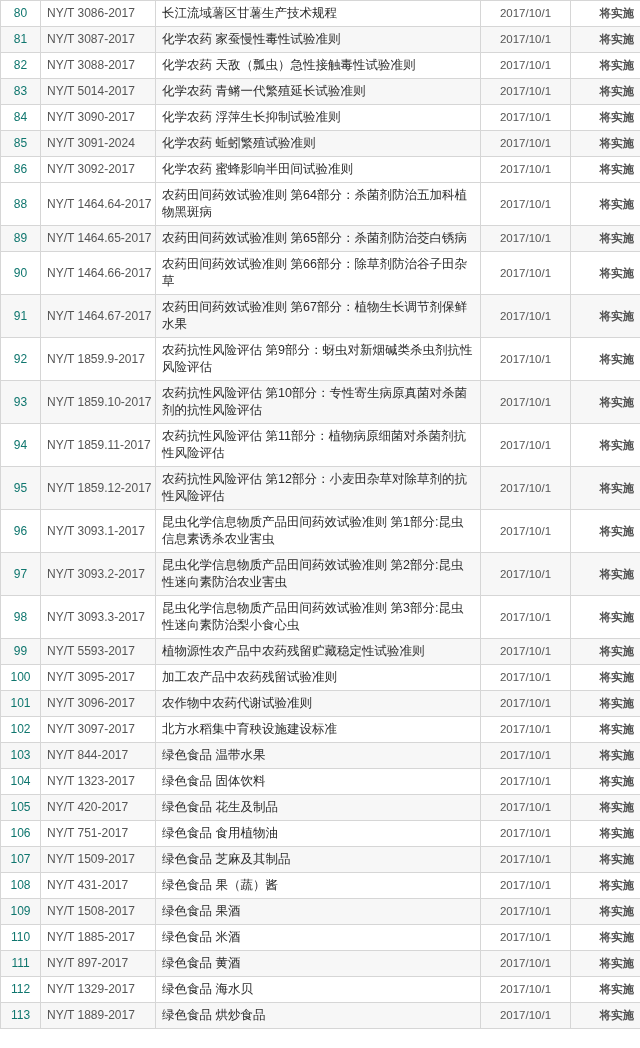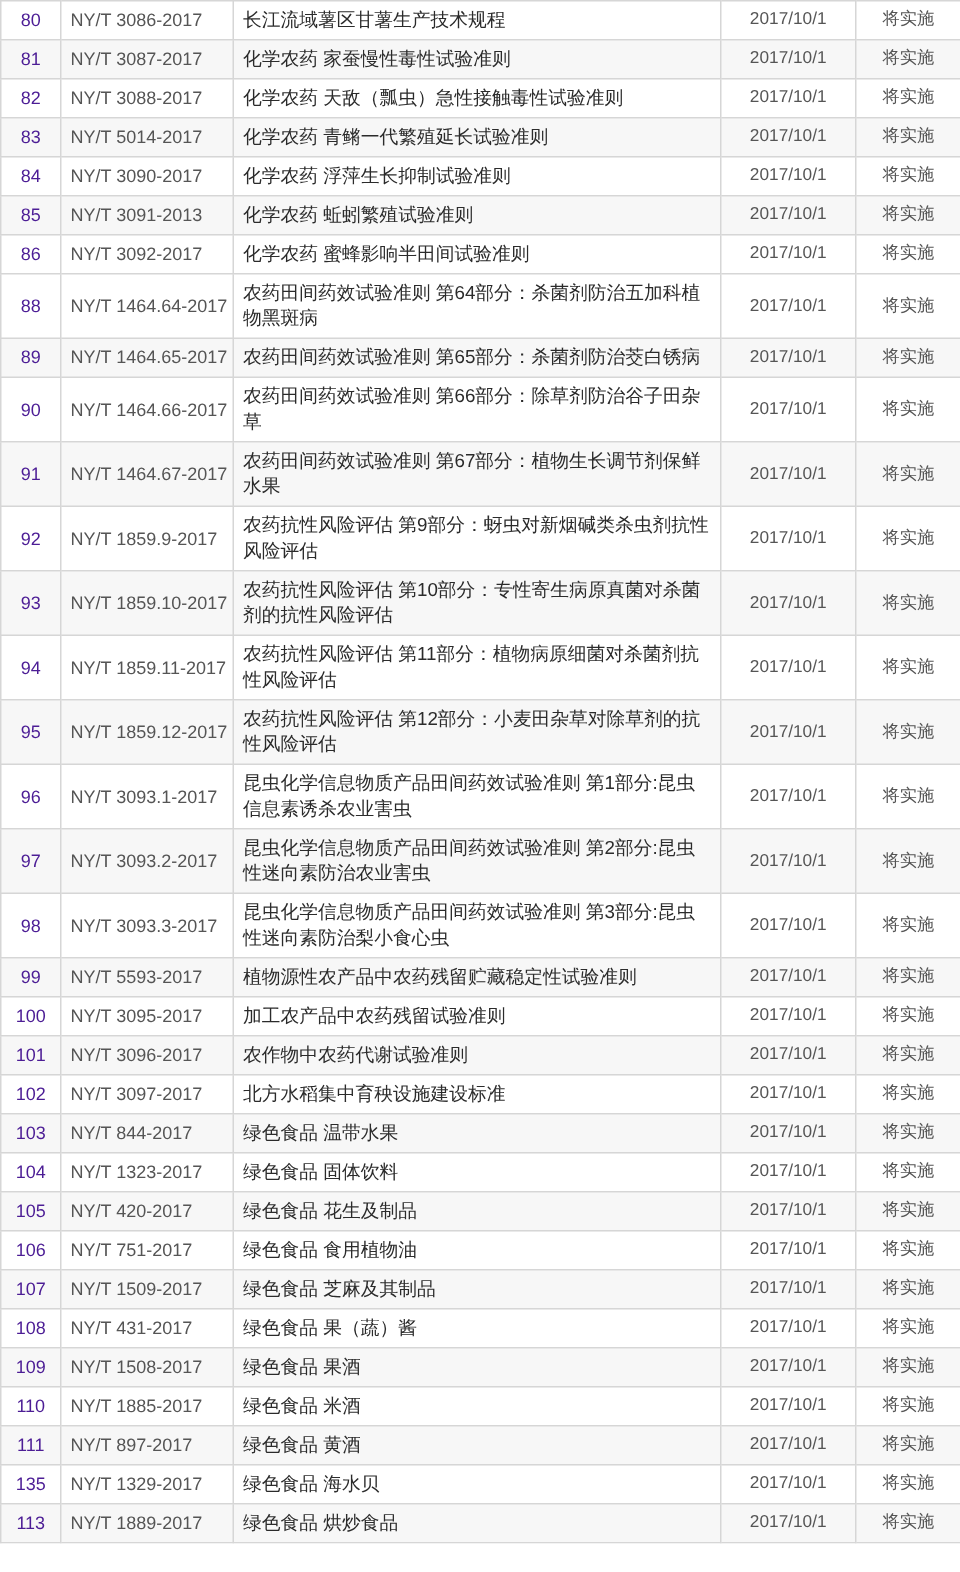--- a/index.html
+++ b/index.html
@@ -27,45 +27,46 @@
   #std-table td {
     border: 1px solid #d6d6d6;
     padding: 4px 6px;
     vertical-align: middle;
     font-size: 12px;
     line-height: 17px;
     background: #ffffff;
   }
   #std-table td.num {
     text-align: center;
-    color: #4c1d95;
+    color: #0f766e;
     font-size: 12px;
   }
   #std-table td.code {
     text-align: left;
     color: #555555;
     font-size: 12px;
     white-space: nowrap;
   }
   #std-table td.name {
     text-align: left;
     color: #2b2b2b;
     font-size: 12.5px;
   }
   #std-table td.date {
     text-align: center;
     color: #555555;
     font-size: 11.5px;
     white-space: nowrap;
   }
   #std-table td.state {
-    text-align: center;
+    text-align: right;
     color: #555555;
     font-size: 11.5px;
     white-space: nowrap;
+    font-weight: bold;
   }
   #std-table tr.alt td {
     background: #f7f7f7;
   }
 </style>
 </head>
 <body>
 
 <table id="std-table">
   <colgroup>
@@ -106,21 +107,21 @@
       </tr>
       <tr>
         <td class="num">84</td>
         <td class="code">NY/T 3090-2017</td>
         <td class="name">化学农药 浮萍生长抑制试验准则</td>
         <td class="date">2017/10/1</td>
         <td class="state">将实施</td>
       </tr>
       <tr class="alt">
         <td class="num">85</td>
-        <td class="code">NY/T 3091-2013</td>
+        <td class="code">NY/T 3091-2024</td>
         <td class="name">化学农药 蚯蚓繁殖试验准则</td>
         <td class="date">2017/10/1</td>
         <td class="state">将实施</td>
       </tr>
       <tr>
         <td class="num">86</td>
         <td class="code">NY/T 3092-2017</td>
         <td class="name">化学农药 蜜蜂影响半田间试验准则</td>
         <td class="date">2017/10/1</td>
         <td class="state">将实施</td>
@@ -287,21 +288,21 @@
         <td class="state">将实施</td>
       </tr>
       <tr class="alt">
         <td class="num">111</td>
         <td class="code">NY/T 897-2017</td>
         <td class="name">绿色食品 黄酒</td>
         <td class="date">2017/10/1</td>
         <td class="state">将实施</td>
       </tr>
       <tr>
-        <td class="num">135</td>
+        <td class="num">112</td>
         <td class="code">NY/T 1329-2017</td>
         <td class="name">绿色食品 海水贝</td>
         <td class="date">2017/10/1</td>
         <td class="state">将实施</td>
       </tr>
       <tr class="alt">
         <td class="num">113</td>
         <td class="code">NY/T 1889-2017</td>
         <td class="name">绿色食品 烘炒食品</td>
         <td class="date">2017/10/1</td>

